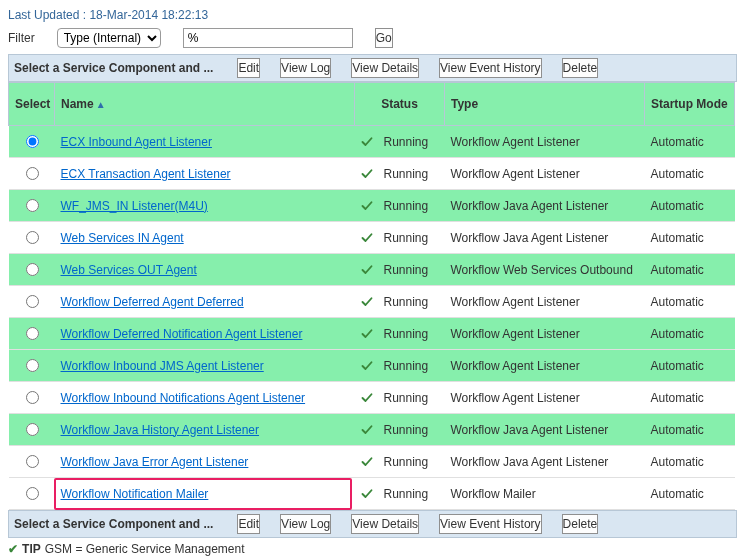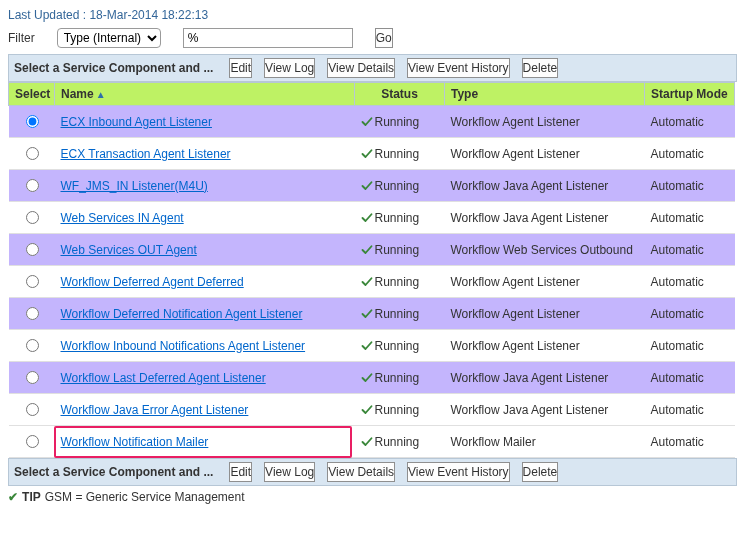--- a/index.html
+++ b/index.html
@@ -43,63 +43,63 @@
     cursor: pointer;
     color: #333;
   }
 
   .action-bar {
     background: #d9e6f2;
     border: 1px solid #b7c7d6;
     padding: 3px 5px;
     display: flex;
     align-items: center;
-    gap: 12px;
+    gap: 20px;
     box-sizing: border-box;
   }
   .action-bar .instruction {
     font-weight: bold;
     color: #333;
     margin-right: 4px;
   }
 
   table.data-table {
     width: 100%;
     border-collapse: collapse;
     table-layout: fixed;
   }
   table.data-table th {
-    background: #bef264;
+    background: #86efac;
     color: #333;
     font-weight: bold;
     text-align: left;
-    padding: 4px 6px;
+    padding: 14px 6px;
     border: 1px solid #b7c7d6;
     font-size: 12px;
     white-space: nowrap;
     overflow: hidden;
   }
   table.data-table th.sort .sort-arrow {
     color: #2f6fab;
     font-size: 10px;
     margin-left: 2px;
   }
   table.data-table td {
     padding: 6px 6px;
     border-bottom: 1px solid #e0e0e0;
     vertical-align: middle;
     font-size: 12px;
     white-space: nowrap;
     overflow: hidden;
     text-overflow: ellipsis;
   }
-  table.data-table tr.alt td { background: #c4b5fd; }
+  table.data-table tr.alt td { background: #86efac; }
   table.data-table td.select-cell { text-align: center; }
   a.link { color: #0066cc; text-decoration: underline; }
-  .status-cell { display: flex; align-items: center; gap: 2px; }
+  .status-cell { display: flex; align-items: center; gap: 11px; }
   .check-icon {
     width: 12px; height: 12px;
     display: inline-block;
   }
   .check-icon svg { display:block; }
 
   .highlight-box {
     position: relative;
   }
   .highlight-box::after {
@@ -284,39 +284,55 @@
               <svg viewBox="0 0 16 16" width="12" height="12">
                 <path d="M2 8 L6 12 L14 3" stroke="#3a873a" stroke-width="2.5" fill="none" stroke-linecap="round" stroke-linejoin="round"></path>
               </svg>
             </span>
             <span>Running</span>
           </div>
         </td>
         <td>Workflow Agent Listener</td>
         <td>Automatic</td>
       </tr>
+      <tr class="alt">
+        <td class="select-cell"><input type="radio" name="svc" style=""></td>
+        <td><a href="#" class="link">Workflow Inbound JMS Agent Listener</a></td>
+        <td>
+          <div class="status-cell">
+            <span class="check-icon">
+              <svg viewBox="0 0 16 16" width="12" height="12">
+                <path d="M2 8 L6 12 L14 3" stroke="#3a873a" stroke-width="2.5" fill="none" stroke-linecap="round" stroke-linejoin="round"></path>
+              </svg>
+            </span>
+            <span>Running</span>
+          </div>
+        </td>
+        <td>Workflow Agent Listener</td>
+        <td>Automatic</td>
+      </tr>
       <tr>
         <td class="select-cell"><input type="radio" name="svc" style=""></td>
         <td><a href="#" class="link">Workflow Inbound Notifications Agent Listener</a></td>
         <td>
           <div class="status-cell">
             <span class="check-icon">
               <svg viewBox="0 0 16 16" width="12" height="12">
                 <path d="M2 8 L6 12 L14 3" stroke="#3a873a" stroke-width="2.5" fill="none" stroke-linecap="round" stroke-linejoin="round"></path>
               </svg>
             </span>
             <span>Running</span>
           </div>
         </td>
         <td>Workflow Agent Listener</td>
         <td>Automatic</td>
       </tr>
       <tr class="alt">
         <td class="select-cell"><input type="radio" name="svc" style=""></td>
-        <td><a href="#" class="link">Workflow Last Deferred Agent Listener</a></td>
+        <td><a href="#" class="link">Workflow Java History Agent Listener</a></td>
         <td>
           <div class="status-cell">
             <span class="check-icon">
               <svg viewBox="0 0 16 16" width="12" height="12">
                 <path d="M2 8 L6 12 L14 3" stroke="#3a873a" stroke-width="2.5" fill="none" stroke-linecap="round" stroke-linejoin="round"></path>
               </svg>
             </span>
             <span>Running</span>
           </div>
         </td>

